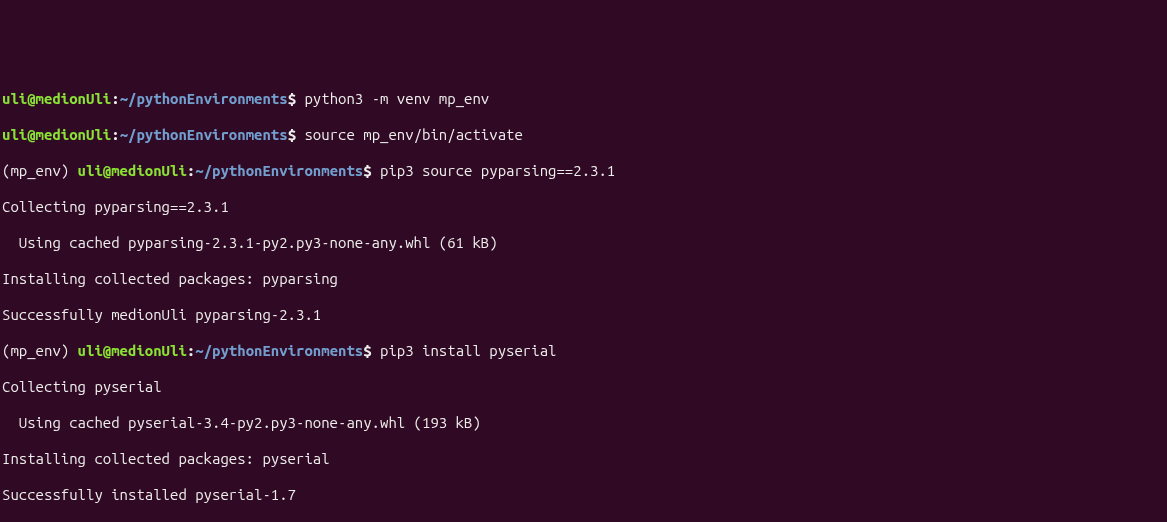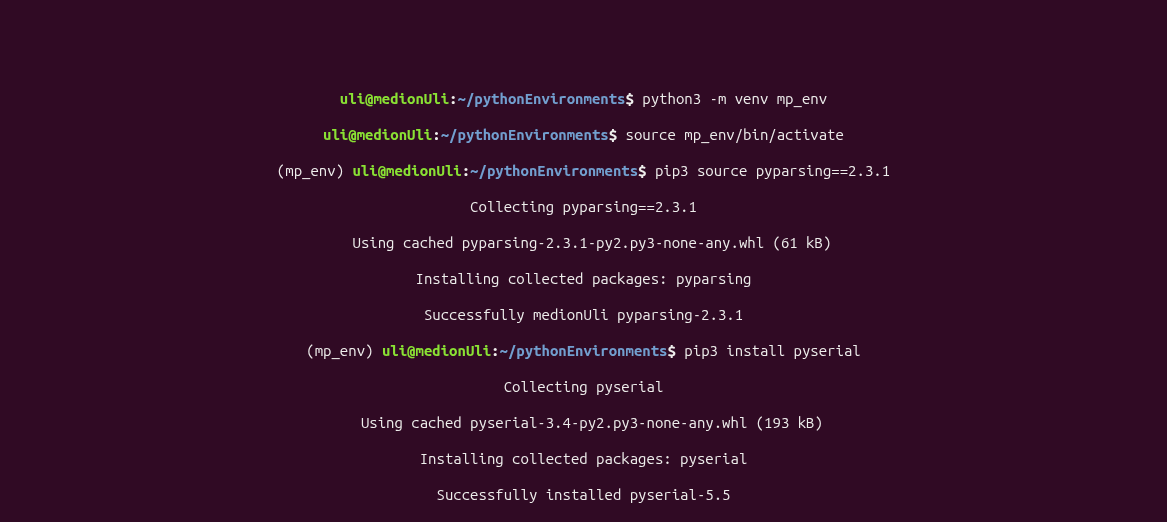--- a/index.html
+++ b/index.html
@@ -17,21 +17,20 @@
       width: 1167px;
       height: 522px;
       overflow: hidden;
       white-space: pre;
     }
     .terminal {
       padding: 0 2px;
     }
     .line {
       display: block;
-      text-align: center;
     }
     .user-green { color: #8ae234; font-weight: bold; }
     .host-white { color: #eeeeec; font-weight: bold; }
     .path-blue { color: #729fcf; font-weight: bold; }
     .cmd { color: #eeeeec; }
     .output { color: #eeeeec; }
     .venv { color: #eeeeec; margin-top: 13px; }
   </style>
 </head>
 <body>
@@ -43,21 +42,21 @@
 <span class="line"><span class="user-green">uli</span><span class="user-green">@</span><span class="user-green">medionUli</span><span class="host-white">:</span><span class="path-blue">~/pythonEnvironments</span><span class="host-white">$ </span><span class="cmd">source mp_env/bin/activate</span></span>
 <span class="line"><span class="venv">(mp_env)</span><span class="venv"> </span><span class="user-green">uli</span><span class="user-green">@</span><span class="user-green">medionUli</span><span class="host-white">:</span><span class="path-blue">~/pythonEnvironments</span><span class="host-white">$ </span><span class="cmd">pip3 source pyparsing==2.3.1</span></span>
 <span class="line output">Collecting pyparsing==2.3.1</span>
 <span class="line output">  Using cached pyparsing-2.3.1-py2.py3-none-any.whl (61 kB)</span>
 <span class="line output">Installing collected packages: pyparsing</span>
 <span class="line output">Successfully medionUli pyparsing-2.3.1</span>
 <span class="line"><span class="venv">(mp_env)</span><span class="venv"> </span><span class="user-green">uli</span><span class="user-green">@</span><span class="user-green">medionUli</span><span class="host-white">:</span><span class="path-blue">~/pythonEnvironments</span><span class="host-white">$ </span><span class="cmd">pip3 install pyserial</span></span>
 <span class="line output">Collecting pyserial</span>
 <span class="line output">  Using cached pyserial-3.4-py2.py3-none-any.whl (193 kB)</span>
 <span class="line output">Installing collected packages: pyserial</span>
-<span class="line output">Successfully installed pyserial-5.5</span>
+<span class="line output">Successfully installed pyserial-1.7</span>
 
 
 
 
 
 
 
 
 
 

